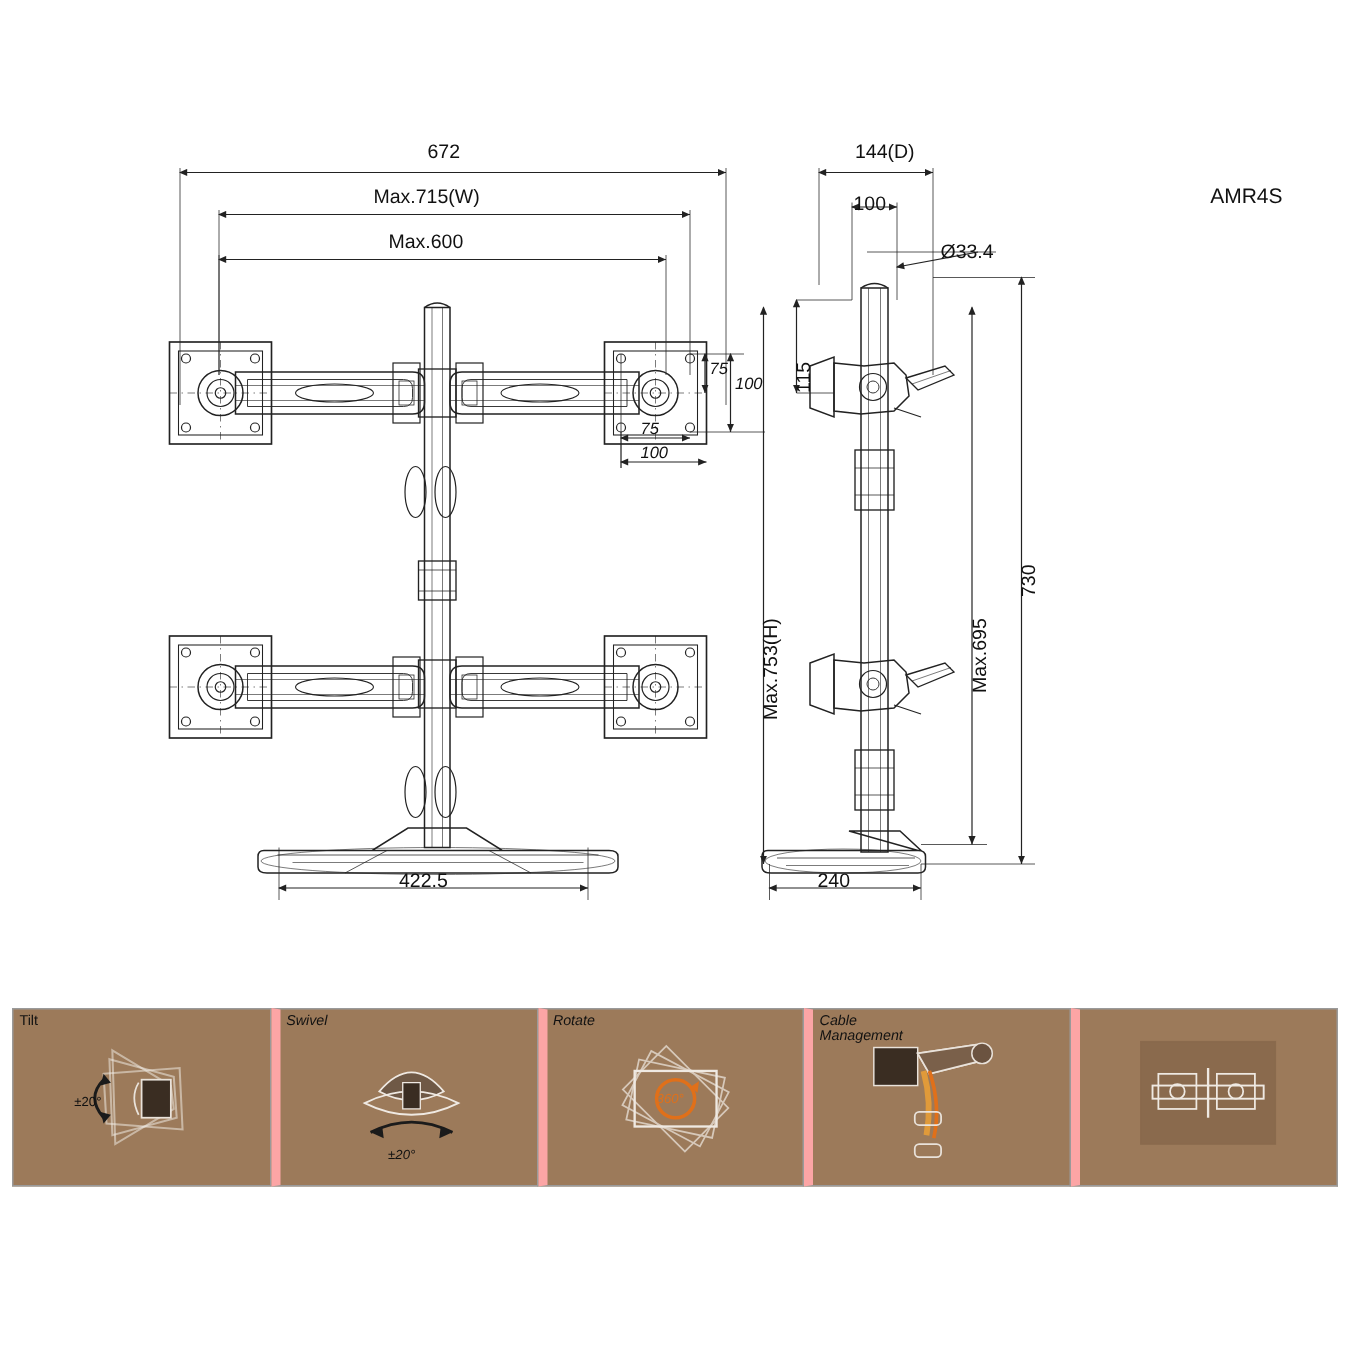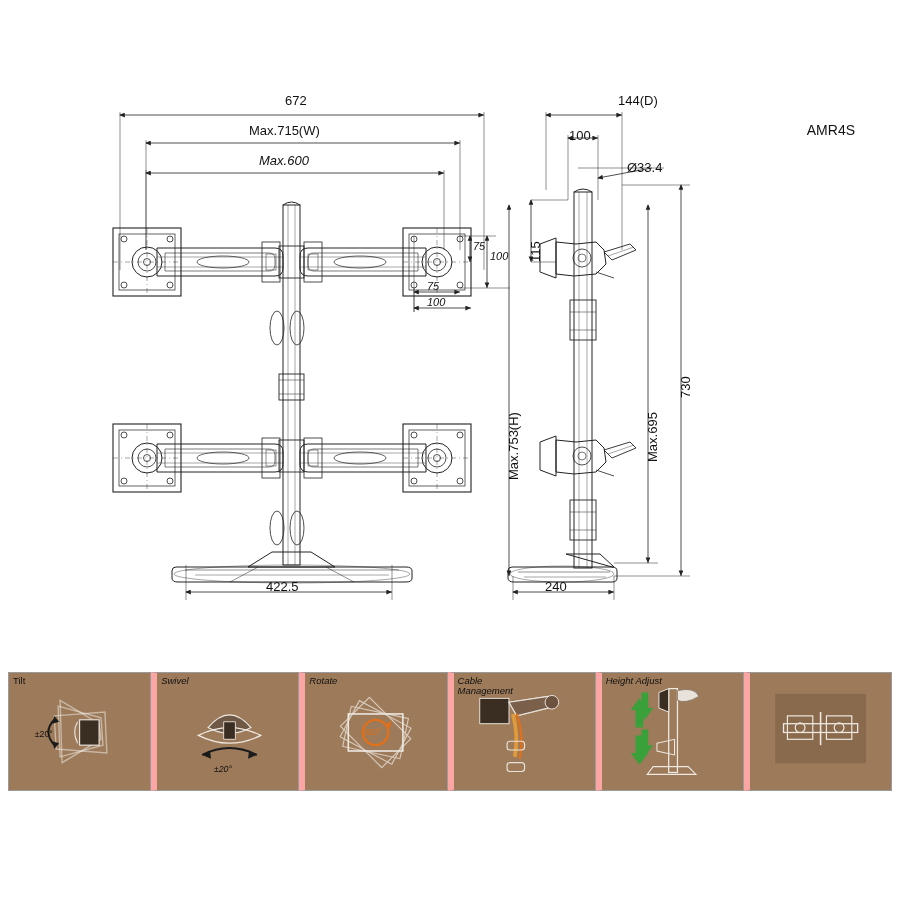--- a/index.html
+++ b/index.html
@@ -202,28 +202,28 @@
       <line x1="518" y1="572" x2="610" y2="572" stroke-width="0.5"></line>
       <line x1="524" y1="577" x2="606" y2="577" stroke-width="0.4"></line>
       <ellipse cx="562" cy="574" rx="52" ry="8" stroke-width="0.4"></ellipse>
     </g>
 
   </g>
 </svg>
 
 <div class="lbl" style="left:285px;top:93px;">672</div>
 <div class="lbl" style="left:249px;top:123px;">Max.715(W)</div>
-<div class="lbl" style="left:259px;top:153px;font-style:italic;">Max.600</div>
+<div class="lbl" style="left:259px;top:153px;">Max.600</div>
 <div class="lbl sm" style="left:473px;top:240px;">75</div>
 <div class="lbl sm" style="left:490px;top:250px;">100</div>
 <div class="lbl sm" style="left:427px;top:280px;">75</div>
 <div class="lbl sm" style="left:427px;top:296px;">100</div>
 <div class="lbl" style="left:266px;top:579px;">422.5</div>
 
-<div class="lbl" style="left:570px;top:93px;margin-left:48px;">144(D)</div>
+<div class="lbl" style="left:570px;top:93px;">144(D)</div>
 <div class="lbl" style="left:569px;top:128px;">100</div>
 <div class="lbl" style="left:627px;top:160px;text-align:center;">Ø33.4</div>
 <div class="lbl vert" style="left:528px;top:262px;transform:rotate(-90deg);">115</div>
 <div class="lbl vert" style="left:506px;top:480px;transform:rotate(-90deg);">Max.753(H)</div>
 <div class="lbl vert" style="left:645px;top:462px;transform:rotate(-90deg);">Max.695</div>
 <div class="lbl vert" style="left:678px;top:398px;transform:rotate(-90deg);">730</div>
 <div class="lbl" style="left:545px;top:579px;">240</div>
 
 <div class="model">AMR4S</div>
 
@@ -281,34 +281,20 @@
       <path d="M44,30 L84,24 L92,34 L52,44 Z" fill="#5b4staple" stroke="#e9e2da" stroke-width="1.2" fill-opacity="0"></path>
       <path d="M44,30 L84,24 L92,34 L52,44 Z" fill="#7a604a" stroke="#e9e2da" stroke-width="1.2"></path>
       <circle cx="88" cy="30" r="7" fill="#6b5340" stroke="#e9e2da" stroke-width="1"></circle>
       <path d="M48,42 q6,22 2,44" stroke="#e09a3a" fill="none" stroke-width="4"></path>
       <path d="M52,42 q8,24 3,46" stroke="#e0701a" fill="none" stroke-width="2.5"></path>
       <rect x="42" y="70" width="18" height="9" rx="3" fill="none" stroke="#e9e2da" stroke-width="1.2"></rect>
       <rect x="42" y="92" width="18" height="9" rx="3" fill="none" stroke="#e9e2da" stroke-width="1.2"></rect>
     </svg>
   </div>
 
-  <div class="fcell">
-    <div class="fcap">Height Adjust</div>
-    <svg class="fsvg" viewBox="0 0 120 120">
-      <rect x="56" y="16" width="9" height="86" fill="none" stroke="#efe9e2" stroke-width="1.3"></rect>
-      <path d="M46,20 L56,16 L56,40 L46,36 Z" fill="#3a2d22" stroke="#efe9e2" stroke-width="1"></path>
-      <path d="M65,18 q18,-4 22,6 q-14,8 -22,4 z" fill="#e9e2da" stroke="#8a7767" stroke-width="0.9"></path>
-      <path d="M44,72 L62,68 L62,84 L44,80 Z" fill="none" stroke="#efe9e2" stroke-width="1.1"></path>
-      <path d="M40,96 L76,96 L84,104 L34,104 Z" fill="none" stroke="#efe9e2" stroke-width="1.1"></path>
-      <path d="M26,34 l7,0 l0,16 l5,0 l-8.5,12 l-8.5,-12 l5,0 z" fill="#3aa03a" transform="translate(2,-14)"></path>
-      <path d="M26,96 l7,0 l0,-16 l5,0 l-8.5,-12 l-8.5,12 l5,0 z" fill="#3aa03a" transform="translate(2,-6) scale(1,-1) translate(0,-160)"></path>
-      <path d="M22,64 l8,0 l0,18 l5,0 l-9,12 l-9,-12 l5,0 z" fill="#3aa03a"></path>
-      <path d="M22,56 l8,0 l0,-18 l5,0 l-9,-12 l-9,12 l5,0 z" fill="#3aa03a"></path>
-    </svg>
-  </div>
 
   <div class="fcell">
     <svg class="fsvg" viewBox="0 0 120 120">
       <rect x="14" y="22" width="92" height="70" fill="#8a6a4d" stroke="#8a6a4d"></rect>
       <rect x="22" y="52" width="76" height="9" fill="none" stroke="#efe9e2" stroke-width="1.3"></rect>
       <g fill="none" stroke="#efe9e2" stroke-width="1.2">
         <rect x="26" y="44" width="26" height="24"></rect>
         <rect x="66" y="44" width="26" height="24"></rect>
         <circle cx="39" cy="56" r="5"></circle>
         <circle cx="79" cy="56" r="5"></circle>

